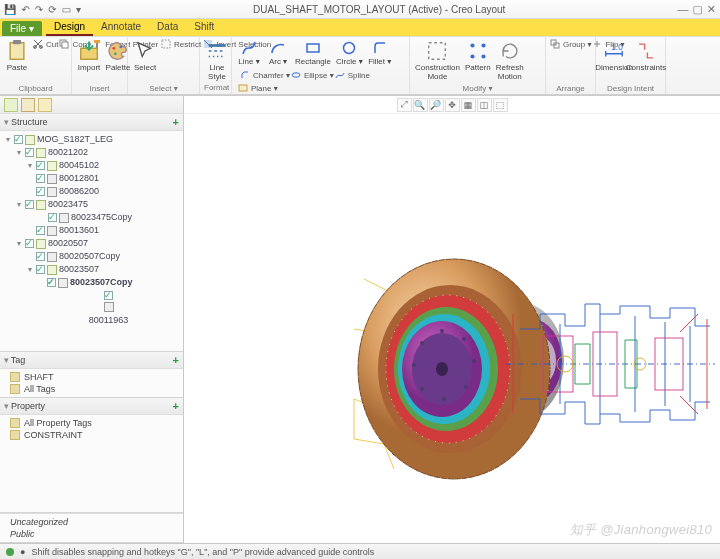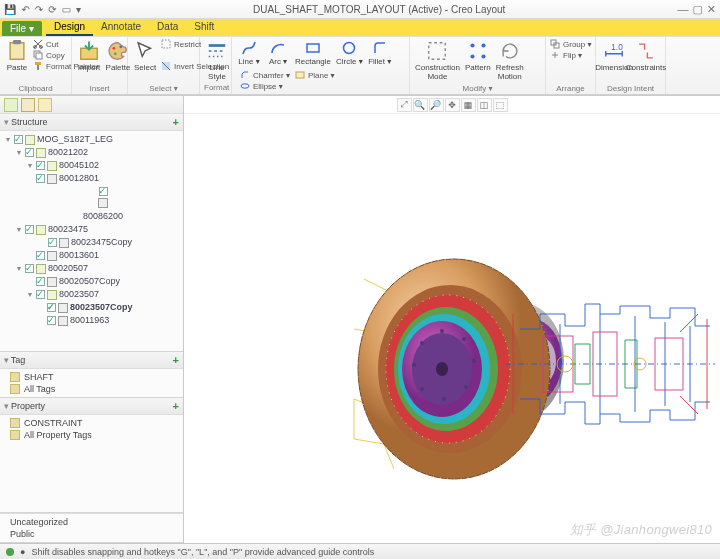--- a/index.html
+++ b/index.html
@@ -5,46 +5,46 @@
 * { box-sizing: border-box; margin: 0; padding: 0; font-family: "Segoe UI", Tahoma, sans-serif; }
 body { width: 720px; height: 559px; overflow: hidden; background: #fff; font-size: 10px; color: #333; display: flex; flex-direction: column; }
 .titlebar { height: 19px; background: linear-gradient(#fefefe,#f2f2f2); border-bottom: 1px solid #d9d9d9; display: flex; align-items: center; padding: 0 4px; font-size: 10px; }
 .titlebar .qat { display: flex; gap: 5px; color: #666; }
 .titlebar .title { flex: 1; text-align: center; color: #555; font-size: 10px; }
 .titlebar .winbtns { display: flex; gap: 4px; color: #777; font-size: 11px; }
 
 .ribbon-tabs { height: 18px; display: flex; align-items: flex-end; padding: 0 2px; background: #fde047; border-bottom: 1px solid #e0e0e0; }
 .ribbon-tabs .file { background: #5e9b2d; color: #fff; padding: 2px 8px; font-size: 10px; border-radius: 2px 2px 0 0; margin-right: 4px; }
 .ribbon-tabs .tab { padding: 2px 8px; font-size: 10px; color: #444; cursor: pointer; border-bottom: 2px solid transparent; }
-.ribbon-tabs .tab.active { border-bottom: 2px solid #0c4a6e; color: #000; }
+.ribbon-tabs .tab.active { border-bottom: 2px solid #7f1d1d; color: #000; }
 
 .ribbon { height: 58px; background: linear-gradient(#fbfbfb,#f2f2f2); border-bottom: 1px solid #d0d0d0; display: flex; overflow: hidden; }
 .rgroup { border-right: 1px solid #e2e2e2; padding: 2px 4px 0 4px; display: flex; flex-direction: column; justify-content: space-between; min-width: 0; }
 .rgroup .gtitle { text-align: center; font-size: 8px; color: #777; padding: 1px 0; }
 .rbtns { display: flex; align-items: flex-start; gap: 3px; flex: 1; }
 .rbtn { display: flex; flex-direction: column; align-items: center; min-width: 26px; font-size: 8px; color: #444; gap: 1px; cursor: pointer; padding: 1px; }
 .rbtn .ico { width: 16px; height: 16px; }
 .rbtn.big .ico { width: 22px; height: 22px; }
-.rstack { display: flex; flex-direction: column; gap: 1px; font-size: 8px; }
+.rstack { display: flex; gap: 1px; font-size: 8px; }
 .rstack .srow { display: flex; align-items: center; gap: 3px; color: #555; white-space: nowrap; }
 .rstack .srow .mico { width: 10px; height: 10px; }
 
 .workspace { flex: 1; display: flex; min-height: 0; border-top: 1px solid #ccc; }
 .sidebar { width: 184px; border-right: 1px solid #c9c9c9; display: flex; flex-direction: column; background: #fbfbfb; }
 .sb-strip { height: 18px; background: linear-gradient(#f8f8f8,#ececec); border-bottom: 1px solid #ddd; display: flex; align-items: center; padding: 0 4px; gap: 3px; }
 
 .panel { border-bottom: 1px solid #d5d5d5; display: flex; flex-direction: column; }
 .panel .phead { display: flex; align-items: center; justify-content: space-between; padding: 2px 4px; background: linear-gradient(#f5f5f5,#e9e9e9); border-bottom: 1px solid #ddd; font-size: 9px; color: #444; }
 .panel .phead .collapse { color: #888; font-size: 9px; }
 .panel .phead .plus { color: #2a9d3a; font-weight: bold; font-size: 11px; }
 .panel .pbody { overflow: auto; font-size: 9px; color: #444; padding: 2px 0; }
 .p-struct { flex: 2.5; min-height: 0; }
 .p-tag { flex: 0 auto; }
 .p-prop { flex: 1.2; min-height: 0; }
-.p-bot { flex: 0 auto; }
+.p-bot { flex: 0 auto; font-style: italic; }
 
 .tree-row { display: flex; align-items: center; gap: 2px; padding: 0 3px; white-space: nowrap; line-height: 13px; }
 .tree-row .tw { color: #888; width: 8px; text-align: center; font-size: 8px; }
 .tree-row .chk { width: 9px; height: 9px; border: 1px solid #8aa; background: #fff; position: relative; flex-shrink: 0; }
 .tree-row .chk.ck::after { content: "✓"; position: absolute; top: -3px; left: -1px; font-size: 9px; color: #2a7; }
 .tree-row .typ { width: 10px; height: 10px; border: 1px solid #a3b56e; background: #eef5d8; flex-shrink: 0; }
 .tree-row .typ.p2 { border-color: #999; background: #eee; }
 .tree-row .lbl { color: #445; }
 .chkrow { display: flex; align-items: center; gap: 4px; padding: 1px 6px; font-size: 9px; }
 
@@ -368,21 +368,21 @@
             <span class="chk ck"></span>
             <span class="typ"></span>
             <span class="lbl">80045102</span>
           </div>
           <div class="tree-row" style="padding-left: 26px;">
             <span class="tw"></span>
             <span class="chk ck"></span>
             <span class="typ p2"></span>
             <span class="lbl">80012801</span>
           </div>
-          <div class="tree-row" style="padding-left: 26px; flex-direction: column;">
+          <div class="tree-row" style="padding-left: 26px;">
             <span class="tw"></span>
             <span class="chk ck"></span>
             <span class="typ p2"></span>
             <span class="lbl">80086200</span>
           </div>
           <div class="tree-row" style="padding-left: 15px;">
             <span class="tw">▾</span>
             <span class="chk ck"></span>
             <span class="typ"></span>
             <span class="lbl">80023475</span>
@@ -416,21 +416,21 @@
             <span class="chk ck"></span>
             <span class="typ"></span>
             <span class="lbl">80023507</span>
           </div>
           <div class="tree-row" style="padding-left: 37px; font-weight: bold;">
             <span class="tw"></span>
             <span class="chk ck"></span>
             <span class="typ p2"></span>
             <span class="lbl">80023507Copy</span>
           </div>
-          <div class="tree-row" style="padding-left: 37px;">
+          <div class="tree-row" style="padding-left: 37px; flex-direction: column;">
             <span class="tw"></span>
             <span class="chk ck"></span>
             <span class="typ p2"></span>
             <span class="lbl">80011963</span>
           </div>
         </div>
     </div>
 
     <div class="panel p-tag">
       <div class="phead">
@@ -453,26 +453,26 @@
 
     <div class="panel p-prop">
       <div class="phead">
           <span><span class="collapse">▾ </span><span>Property</span></span>
           <span class="plus">+</span>
         </div>
       <div class="pbody" id="props">
           <div class="chkrow">
             <span class="chk"></span>
             <span style="width: 10px; height: 10px; background: rgb(232, 220, 168); border: 1px solid rgb(200, 184, 106);"></span>
-            <span>CONSTRAINT</span>
+            <span>All Property Tags</span>
           </div>
           <div class="chkrow">
             <span class="chk"></span>
             <span style="width: 10px; height: 10px; background: rgb(232, 220, 168); border: 1px solid rgb(200, 184, 106);"></span>
-            <span>All Property Tags</span>
+            <span>CONSTRAINT</span>
           </div>
         </div>
     </div>
 
     <div class="panel p-bot">
       <div class="pbody" id="bots" style="border-top:1px solid #ddd">
           <div class="chkrow">
             <span class="chk ck"></span>
             <span>Uncategorized</span>
           </div>

